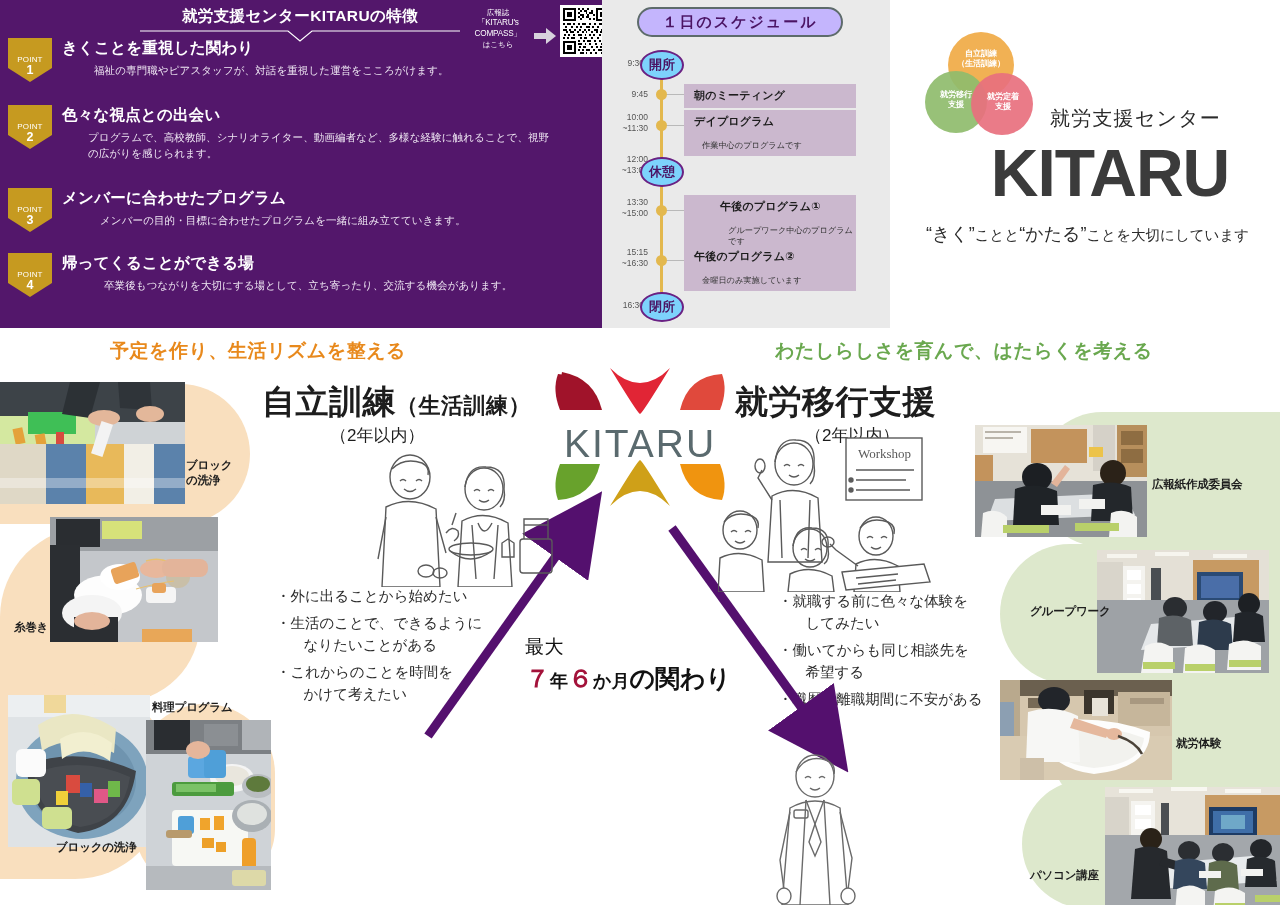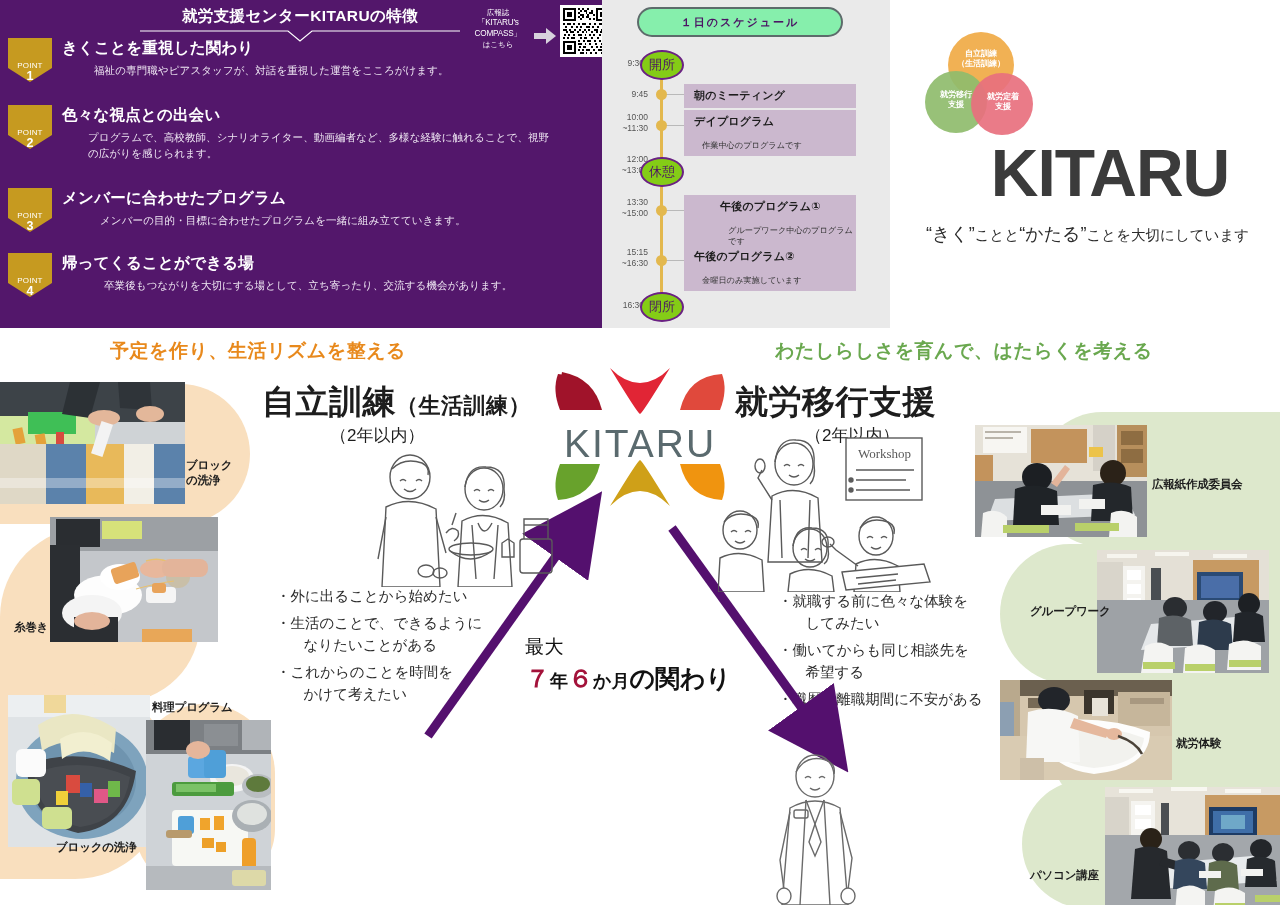--- a/index.html
+++ b/index.html
@@ -48,53 +48,53 @@
   #qr-code svg { display:block; }
 
   .point-row { position:absolute; left:8px; width:586px; }
   .point-badge {
     position:absolute; left:0; top:0; width:44px; height:44px;
     color:#ffffff; text-align:center;
   }
   .point-badge .shield {
     position:absolute; left:0; top:0; width:44px; height:44px;
   }
-  .point-badge .pw { position:relative; z-index:2; padding-top:23px; }
+  .point-badge .pw { position:relative; z-index:2; padding-top:17px; }
   .point-badge .pw .pt { display:block; font-size:8px; letter-spacing:0.2px; }
   .point-badge .pw .pn { display:block; font-size:12.5px; font-weight:bold; margin-top:-1px; }
   .point-head {
     position:absolute; left:54px; top:0px;
     color:#ffffff; font-size:15.5px; font-weight:bold; letter-spacing:0.2px;
   }
   .point-body {
     position:absolute; left:86px; top:24px; width:500px;
     color:#f0e8f4; font-size:10.5px; line-height:1.55; letter-spacing:0.1px;
   }
   .point-body.indent2 { left:80px; }
   .point-body.indent3 { left:92px; }
 
   
   #schedule-panel {
     position:absolute; left:602px; top:0; width:288px; height:330px;
     background:#eaeaea; border-bottom:2px solid #ffffff;
   }
   #schedule-title {
     position:absolute; left:35px; top:7px; width:206px; height:30px;
-    border:2.5px solid #5d6b6b; border-radius:15px; background:#86efac;
-    color:#4b1464; font-size:11px; font-weight:bold;
+    border:2.5px solid #5d6b6b; border-radius:15px; background:#c4b5fd;
+    color:#4b1464; font-size:15px; font-weight:bold;
     display:flex; align-items:center; justify-content:center; letter-spacing:2px;
   }
   #sched-spine {
     position:absolute; left:58px; top:64px; width:3px; height:236px;
     background:#e3b84e;
   }
   .sched-node {
     position:absolute; left:38px; width:44px; height:30px;
-    border:2px solid #6a2183; border-radius:50%; background:#84cc16;
-    color:#4b1464; font-size:13px; font-weight:normal;
+    border:2px solid #6a2183; border-radius:50%; background:#7dd3fc;
+    color:#4b1464; font-size:13px; font-weight:bold;
     display:flex; align-items:center; justify-content:center;
     z-index:3;
   }
   .sched-dot {
     position:absolute; left:54px; width:11px; height:11px; border-radius:50%;
     background:#e3b84e; z-index:3;
   }
   .sched-time {
     position:absolute; right:0; text-align:right; color:#555555;
     font-size:8.5px; line-height:1.25; width:44px;
@@ -462,20 +462,21 @@
         </div>
         <div class="vlabel" style="left:9px; top:60px; width:60px;">
           <span>就労移行</span><br>
           <span>支援</span>
         </div>
         <div class="vlabel" style="left:56px; top:62px; width:60px;">
           <span>就労定着</span><br>
           <span>支援</span>
         </div>
       </div>
+      <div id="brand-sub">就労支援センター</div>
       <div id="brand-name">KITARU</div>
       <div id="brand-tag">
         <span class="big">“きく”</span><span>ことと</span><span class="big">“かたる”</span><span>ことを大切にしています</span>
       </div>
     </div>
   </div>
 
   <div id="main">
 
     <div class="blob" style="left:0px; top:52px; width:250px; height:140px; border-radius:0 70px 70px 0;"></div>

